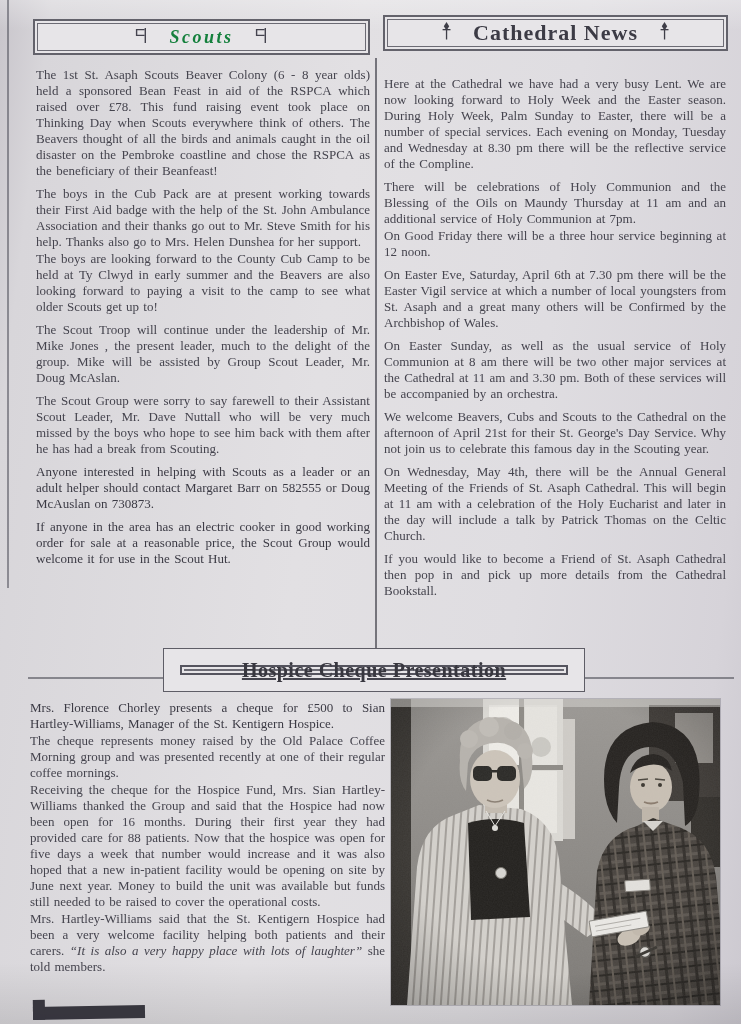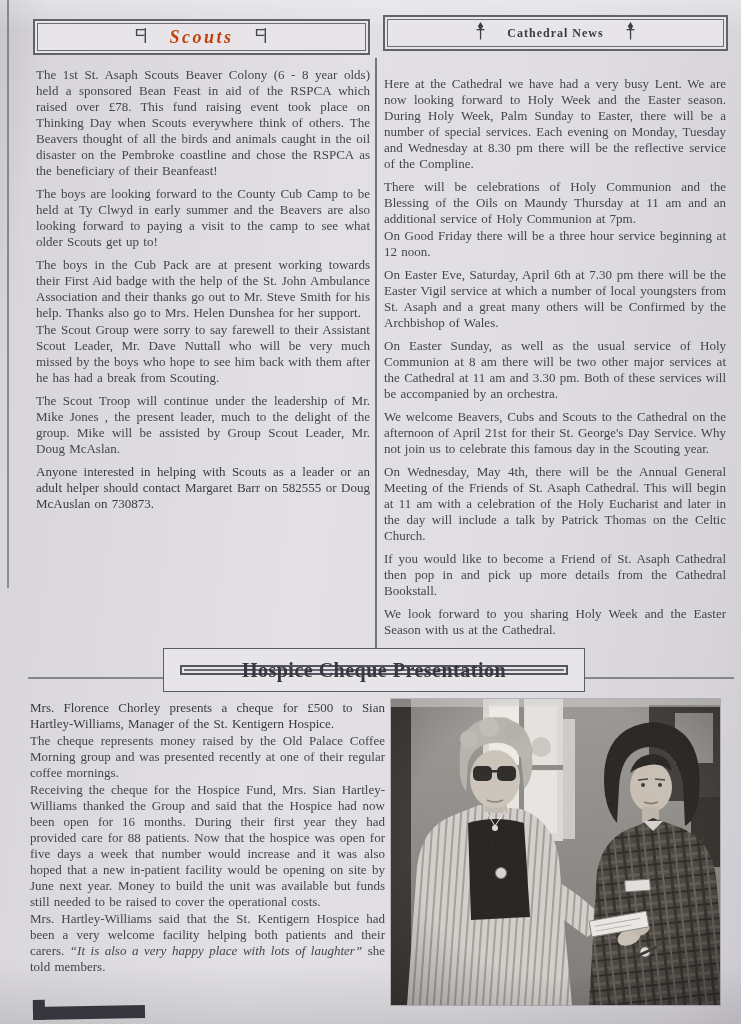--- a/index.html
+++ b/index.html
@@ -6,23 +6,23 @@
   .page{
     position:relative;width:741px;height:1024px;margin:0 auto;overflow:hidden;
     font-family:"Liberation Serif",serif;color:#45444e;
     background:
       linear-gradient(180deg,rgba(255,255,255,.28) 0,rgba(255,255,255,0) 3%,rgba(0,0,0,0) 94%,rgba(0,0,0,.10) 100%),
       linear-gradient(97deg,#c8c5cb 0,#d8d6da 6%,#e2e0e3 42%,#dfdde1 68%,#d6d3d9 92%,#ccc9d0 100%);
   }
   
   .hdr-outer{position:absolute;border:2px solid #63626b;background:#e7e5e8;padding:2px;box-sizing:border-box;}
   .hdr-inner{border:1px solid #6c6b74;height:100%;box-sizing:border-box;display:flex;align-items:center;justify-content:center;gap:20px;}
-  .scouts-title{font-size:18px;font-weight:bold;font-style:italic;letter-spacing:2.5px;color:#c2410c;}
-  .cath-title{font-size:12px;font-weight:bold;letter-spacing:1px;color:#3c3b45;}
-  .hosp-outer{position:absolute;border:1.5px solid #5e5d66;background:#e7e5e8;padding:16px;box-sizing:border-box;z-index:3;}
+  .scouts-title{font-size:18px;font-weight:bold;font-style:italic;letter-spacing:2.5px;color:#15803d;}
+  .cath-title{font-size:22px;font-weight:bold;letter-spacing:1px;color:#3c3b45;}
+  .hosp-outer{position:absolute;border:1.5px solid #5e5d66;background:#e7e5e8;padding:16px;box-sizing:border-box;z-index:3;text-decoration:underline;}
   .hosp-mid{border:2px solid #55545e;height:100%;box-sizing:border-box;padding:2px;}
   .hosp-inner{border:1px solid #6c6b74;height:100%;box-sizing:border-box;display:flex;align-items:center;justify-content:center;}
   .hosp-title{font-size:20px;font-weight:bold;letter-spacing:.5px;color:#38373f;}
   
   .col{position:absolute;}
   .para{margin:0 0 7px 0;text-align:justify;font-size:13px;line-height:16px;word-spacing:1px;}
   .para.tight{margin-bottom:1px;}
   .b{font-weight:normal;color:#3b3a44;}
   .i{font-style:italic;}
   
@@ -68,36 +68,36 @@
       <span><svg width="13" height="18" viewBox="0 0 13 18">
             <path d="M6.5 0 L9.2 4.2 L6.5 8.4 L3.8 4.2 Z" fill="#3f3e48"></path>
             <rect x="5.9" y="3.5" width="1.3" height="14" fill="#3f3e48"></rect>
             <rect x="2.6" y="7" width="7.9" height="1.3" fill="#3f3e48"></rect>
           </svg></span>
     </div>
   </div>
 
   <div class="col" style="left:36px;top:67px;width:334px;">
       <p class="para"><span>The 1st St. Asaph Scouts Beaver Colony (6 - 8 year olds) held a sponsored Bean Feast in aid of the RSPCA which raised over £78.  This fund raising event took place on Thinking Day when Scouts everywhere think of others. The Beavers thought of all the birds and animals caught in the oil disaster on the Pembroke coastline and chose the RSPCA as the beneficiary of their Beanfeast!</span></p>
+      <p class="para tight"><span>The boys in the Cub Pack are at present working towards their First Aid badge with the help of the St. John Ambulance Association and their thanks go out to Mr. Steve Smith for his help.  Thanks also go to Mrs. Helen Dunshea for her support.</span></p>
       <p class="para"><span>The boys are looking forward to the County Cub Camp to be held at Ty Clwyd in early summer and the Beavers are also looking forward to paying a visit to the camp to see what older Scouts get up to!</span></p>
-      <p class="para tight"><span>The boys in the Cub Pack are at present working towards their First Aid badge with the help of the St. John Ambulance Association and their thanks go out to Mr. Steve Smith for his help.  Thanks also go to Mrs. Helen Dunshea for her support.</span></p>
+      <p class="para"><span>The Scout Troop will continue under the leadership of Mr. Mike Jones , the present leader, much to the delight of the group.  Mike will be assisted by Group Scout Leader, Mr. Doug McAslan.</span></p>
       <p class="para"><span>The Scout Group were sorry to say farewell to their Assistant Scout Leader, Mr. Dave Nuttall who will be very much missed by the boys who hope to see him back with them after he has had a break from Scouting.</span></p>
-      <p class="para"><span>The Scout Troop will continue under the leadership of Mr. Mike Jones , the present leader, much to the delight of the group.  Mike will be assisted by Group Scout Leader, Mr. Doug McAslan.</span></p>
       <p class="para"><span class="b">Anyone interested in helping with Scouts as a leader or an adult helper should contact Margaret Barr on 582555 or Doug McAuslan on 730873.</span></p>
+      <p class="para"><span class="b">If anyone in the area has an electric cooker in good working order for sale at a reasonable price, the Scout Group would welcome it for use in the Scout Hut.</span></p>
     </div>
   <div class="col" style="left:384px;top:76px;width:342px;">
       <p class="para"><span>Here at the Cathedral we have had a very busy Lent.  We are now looking forward to Holy Week and the Easter season.  During Holy Week, Palm Sunday to Easter, there will be a number of special services.   Each evening on Monday, Tuesday and Wednesday at 8.30 pm there will be the reflective service of the Compline.</span></p>
       <p class="para tight"><span>There will be celebrations of Holy Communion and the Blessing of the Oils on Maundy Thursday at 11 am and an additional service of  Holy Communion at 7pm.</span></p>
       <p class="para"><span>On Good Friday there will be a three hour service beginning at 12 noon.</span></p>
       <p class="para"><span>On Easter Eve, Saturday, April 6th at 7.30 pm there will be the Easter Vigil service at which a number of local youngsters from St. Asaph and a great many others will be Confirmed by the Archbishop of Wales.</span></p>
       <p class="para"><span>On Easter Sunday, as well as the usual service of Holy Communion at 8 am there will be two other major services at the Cathedral at 11 am and 3.30 pm.  Both of these services will be accompanied by an orchestra.</span></p>
       <p class="para"><span>We welcome Beavers, Cubs and Scouts to the Cathedral on the afternoon of April 21st for their St. George's Day Service.  Why not join us to celebrate this famous day in the Scouting year.</span></p>
       <p class="para"><span>On Wednesday, May 4th, there will be the Annual General Meeting of the Friends of St. Asaph Cathedral.  This will begin at 11 am with a celebration of the Holy Eucharist and later in the day will include a talk by Patrick Thomas on the Celtic Church.</span></p>
       <p class="para"><span>If you would like to become a Friend of St. Asaph Cathedral then pop in and pick up more details from the Cathedral Bookstall.</span></p>
-      <p class="para"><span>We look forward to you sharing Holy Week and the Easter Season with us at the Cathedral.</span></p>
     </div>
 
   <div class="divider-v"></div>
   <div class="rule-h"></div>
 
   <div class="hosp-outer" style="left:163px;top:648px;width:422px;height:44px;">
     <div class="hosp-mid">
         <div class="hosp-inner">
       <span class="hosp-title">Hospice Cheque Presentation</span>
     </div>

